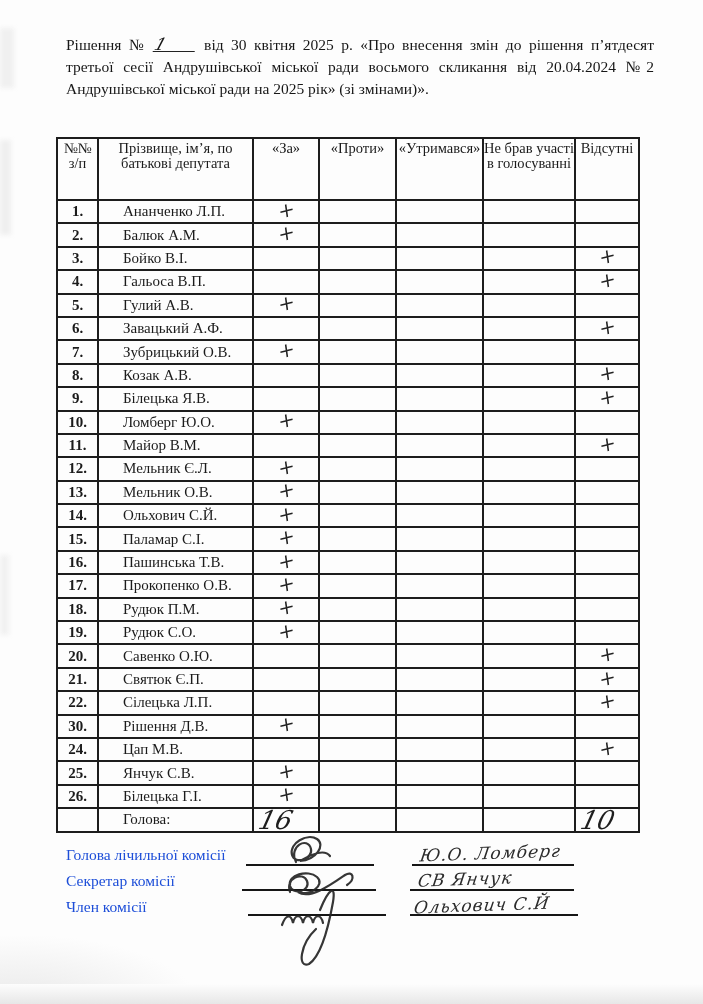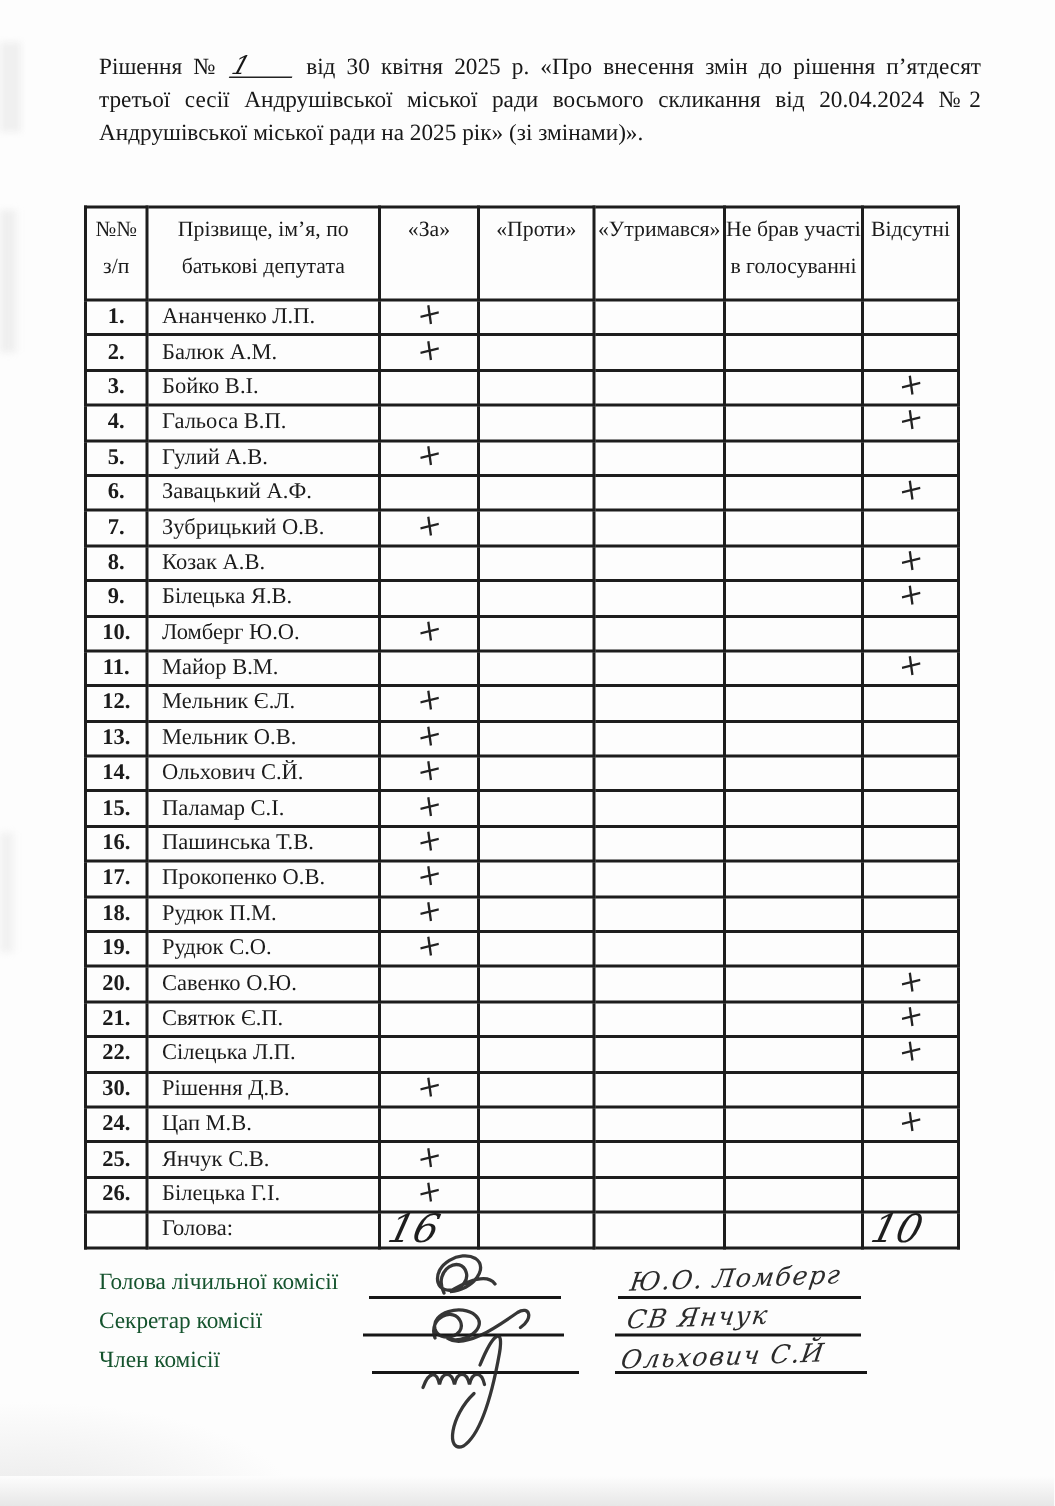--- a/index.html
+++ b/index.html
@@ -41,45 +41,45 @@
     position:absolute;left:56px;top:137px;width:582px;
     border-collapse:collapse;table-layout:fixed;
     background:transparent;
   }
   .vote-table th,.vote-table td{
     border:2px solid #1d1d1d;
     padding:0;overflow:visible;
   }
   .vote-table thead th{
     vertical-align:top;text-align:center;
-    font-weight:normal;font-size:14.5px;line-height:25px;
+    font-weight:normal;font-size:14.5px;line-height:15px;
     padding-top:2px;height:58px;
   }
   .vote-table tbody td{height:21.4px;font-size:15px;}
   td.c-num{text-align:center;font-weight:bold;font-size:13.5px;}
-  td.c-name{text-align:left;padding-left:9px;}
+  td.c-name{text-align:left;padding-left:24px;}
   td.c-mark,td.c-total{text-align:center;}
   .plus{
     display:inline-block;
     font-size:20px;line-height:14px;
     transform:rotate(-14deg) skewX(-6deg);
     color:#222;
     font-family:"DejaVu Serif",serif;
   }
   .hw-num{
     display:inline-block;
     font-style:italic;font-size:26px;line-height:16px;
     transform:skewX(-14deg) translateY(3px);
     color:#1e1e1e;
     font-family:"DejaVu Serif",serif;
   }
   td.c-total{vertical-align:top;text-align:left;padding-left:6px;}
 
   
-  .sig-label{position:absolute;left:66px;font-size:15.5px;color:#14532d;}
+  .sig-label{position:absolute;left:66px;font-size:15.5px;color:#1d4ed8;}
   .sig-line{position:absolute;border-bottom:2px solid #161616;height:0;}
   .sig-name{
     position:absolute;
     font-style:italic;font-size:17px;color:#2b2b2b;
     font-family:"DejaVu Serif",serif;
     transform:rotate(-2deg) skewX(-10deg);
     white-space:nowrap;letter-spacing:1px;
   }
   .scribble{position:absolute;left:250px;top:826px;}
 </style>

